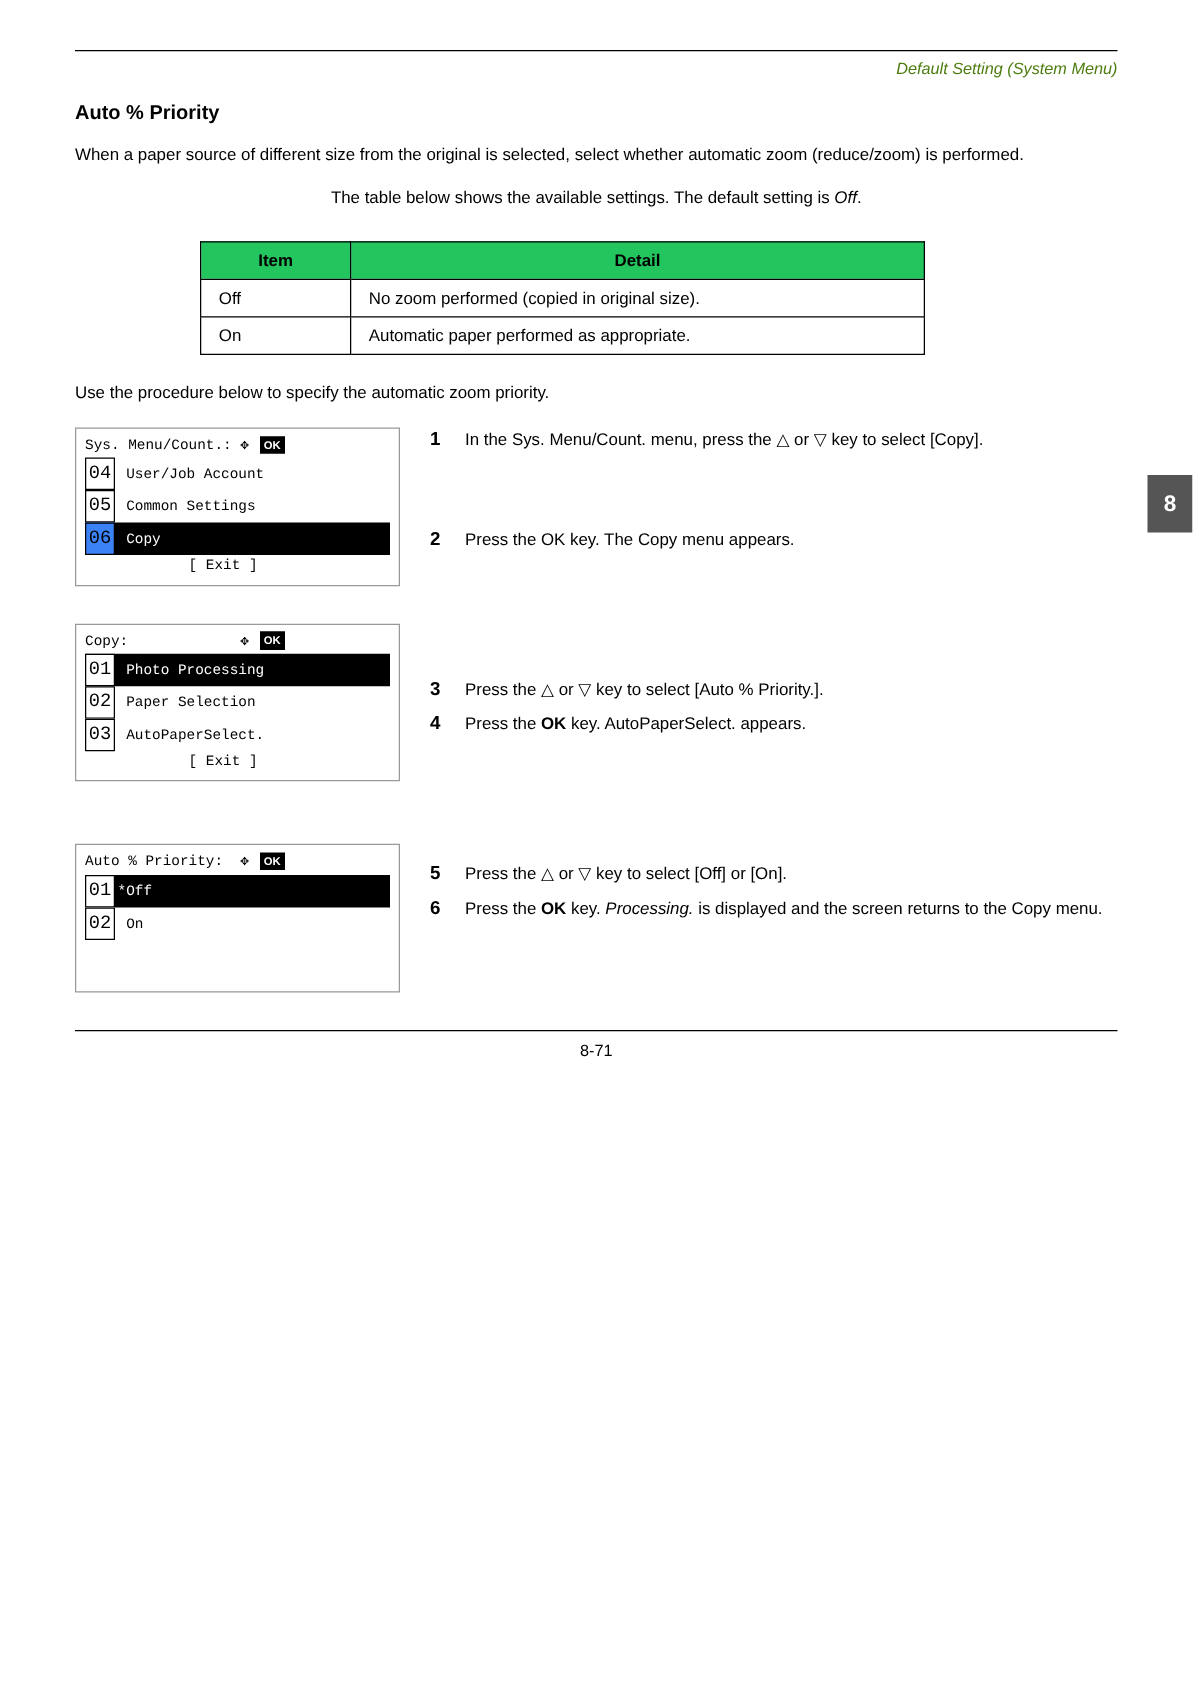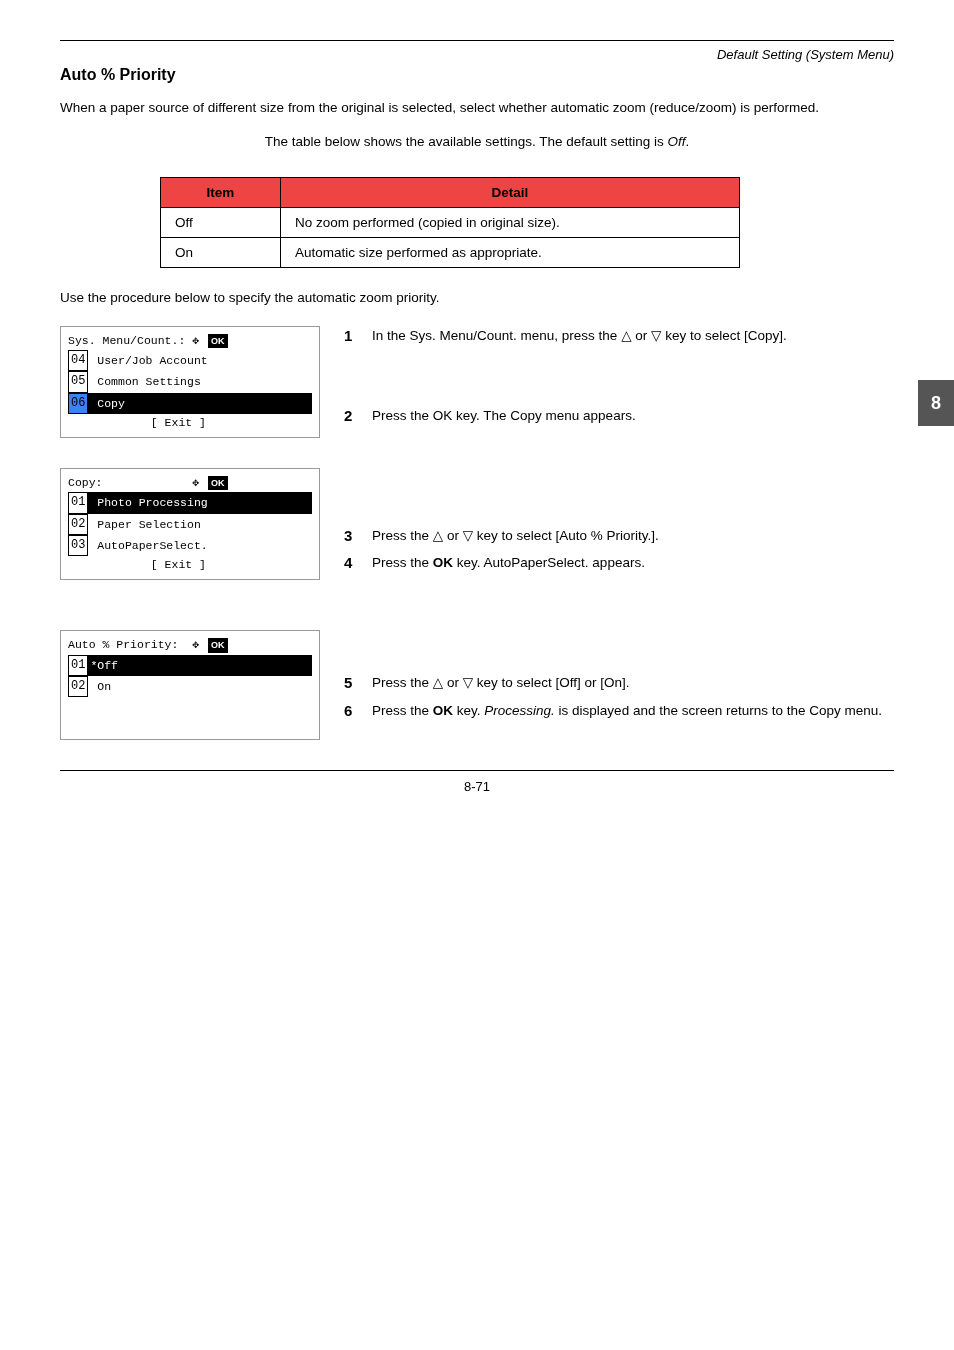--- a/index.html
+++ b/index.html
@@ -19,22 +19,22 @@
       position: relative;
     }
     .header-line {
       border-top: 1px solid #000;
       margin-bottom: 6px;
     }
     .header-title {
       text-align: right;
       font-style: italic;
       font-size: 13px;
-      margin-bottom: 4px;
-      color: #000000;
+      margin-bottom: 20px;
+      color: #4d7c0f;
     }
     .section-title {
       font-size: 16px;
       font-weight: bold;
       margin-bottom: 14px;
     }
     .intro-text {
       font-size: 13.5px;
       margin-bottom: 14px;
       line-height: 1.5;
@@ -50,36 +50,36 @@
       margin-left: 100px;
       margin-bottom: 20px;
       width: 580px;
     }
     table.settings-table th, table.settings-table td {
       border: 1px solid #000;
       padding: 7px 14px;
       font-size: 13.5px;
     }
     table.settings-table th {
-      background: #ef4444;
+      background: #22c55e;
       text-align: center;
       font-weight: bold;
     }
     table.settings-table td:first-child {
       width: 120px;
     }
     .procedure-intro {
       font-size: 13.5px;
       margin-bottom: 18px;
       line-height: 1.5;
     }
     .icon-box {
       display: inline-block;
       border: 1px solid #000;
-      font-size: 12px;
+      font-size: 15px;
       padding: 0 2px;
       margin-right: 2px;
       font-family: 'Courier New', monospace;
       background: #fff;
       color: #000;
       vertical-align: middle;
     }
     .ok-badge {
       display: inline-block;
       background: #000;
@@ -190,21 +190,21 @@
         <th>Detail</th>
       </tr>
     </thead>
     <tbody>
       <tr>
         <td>Off</td>
         <td>No zoom performed (copied in original size).</td>
       </tr>
       <tr>
         <td>On</td>
-        <td>Automatic size performed as appropriate.</td>
+        <td>Automatic paper performed as appropriate.</td>
       </tr>
     </tbody>
   </table>
 
   <p class="procedure-intro">Use the procedure below to specify the automatic zoom priority.</p>
 
   <div class="chapter-badge">8</div>
 
   <div class="two-col-steps">
 

